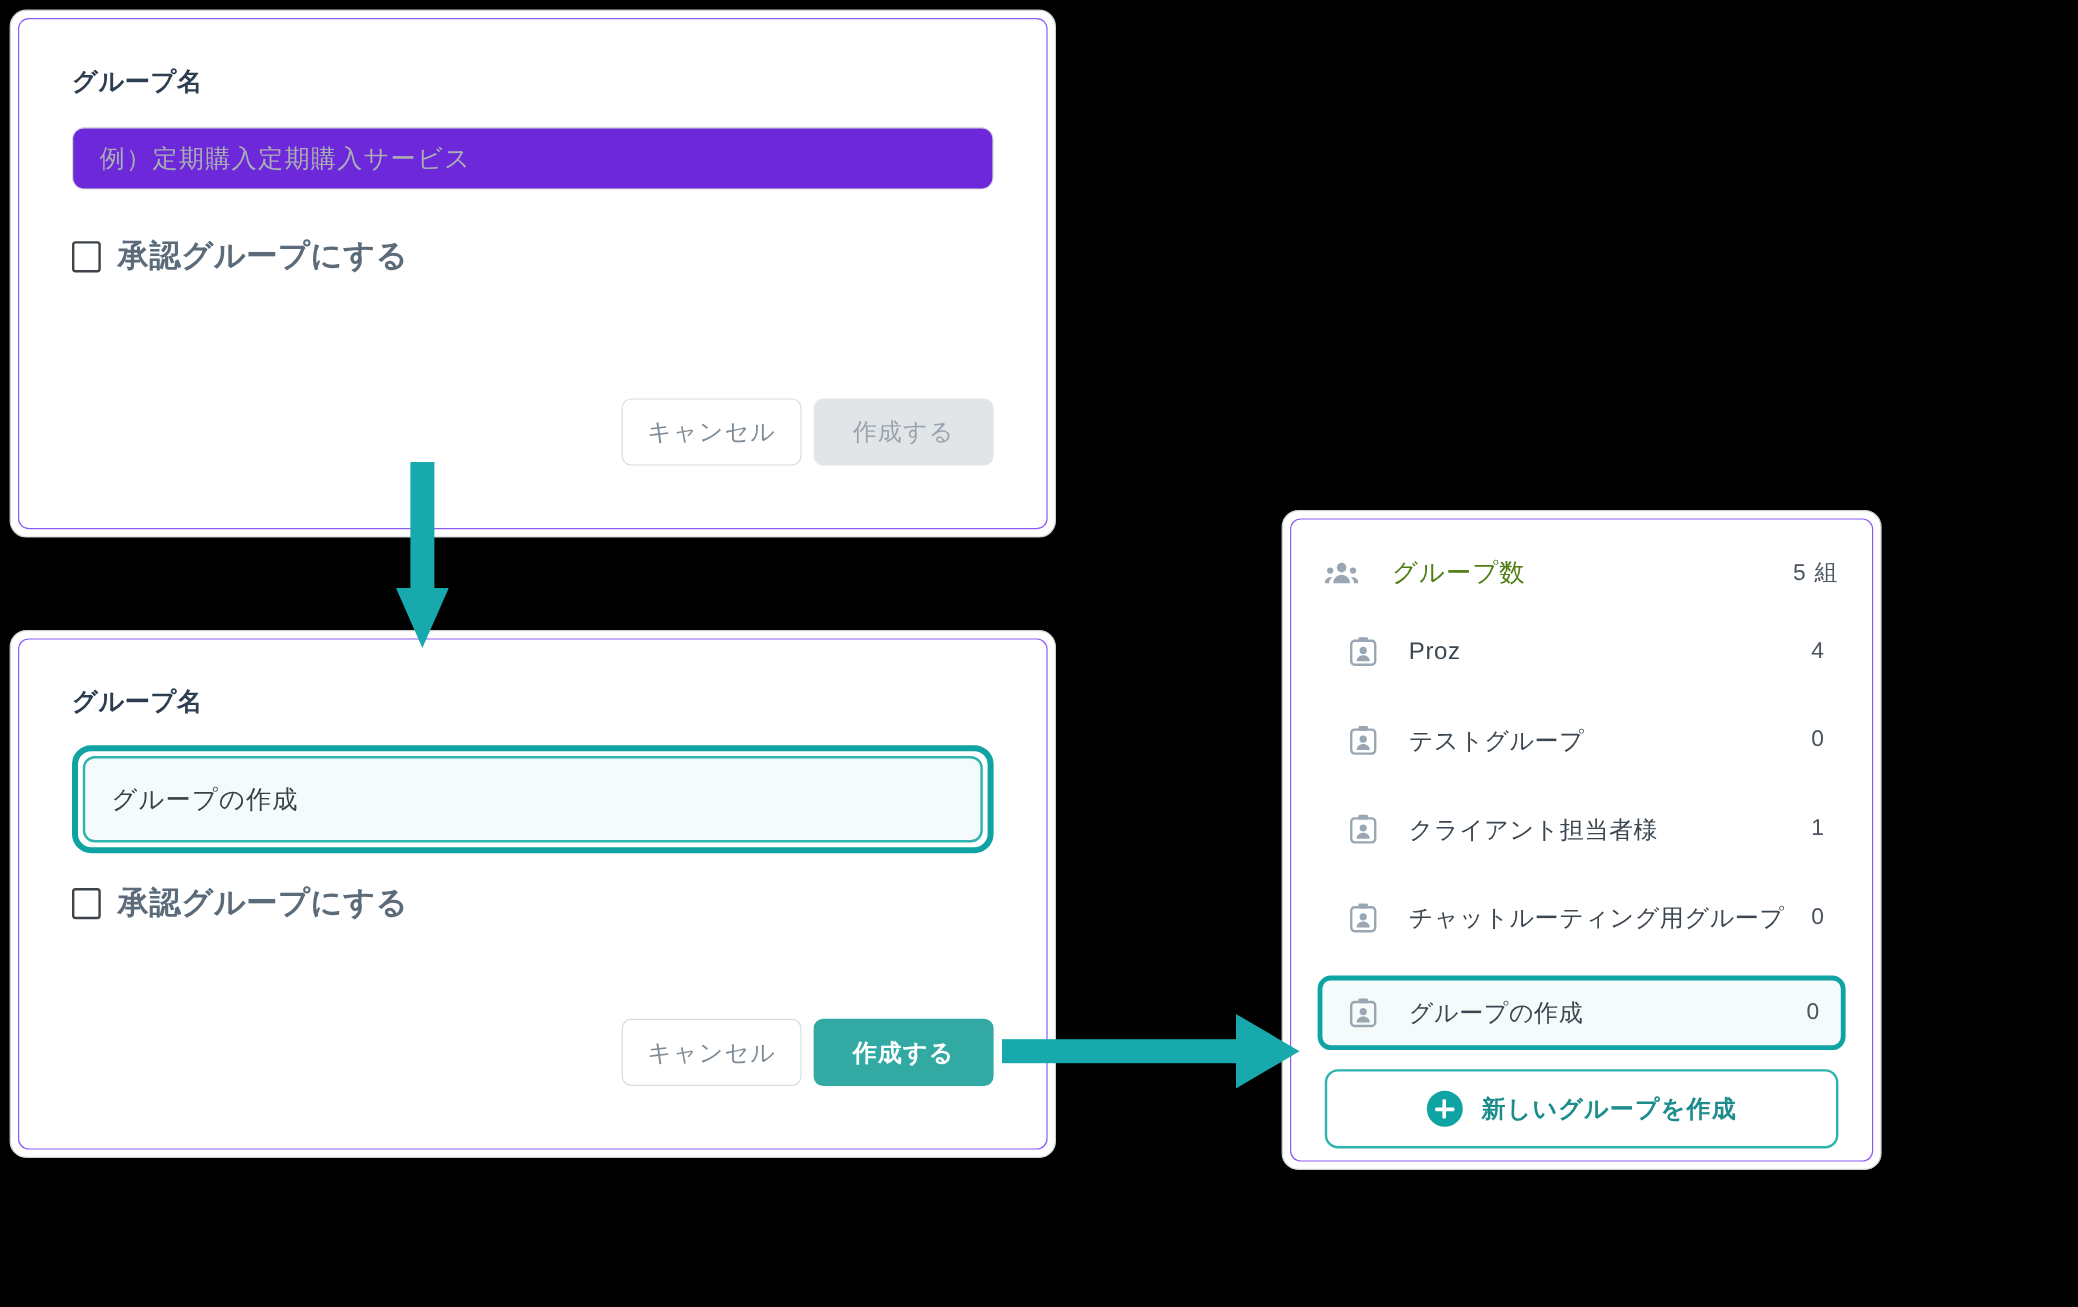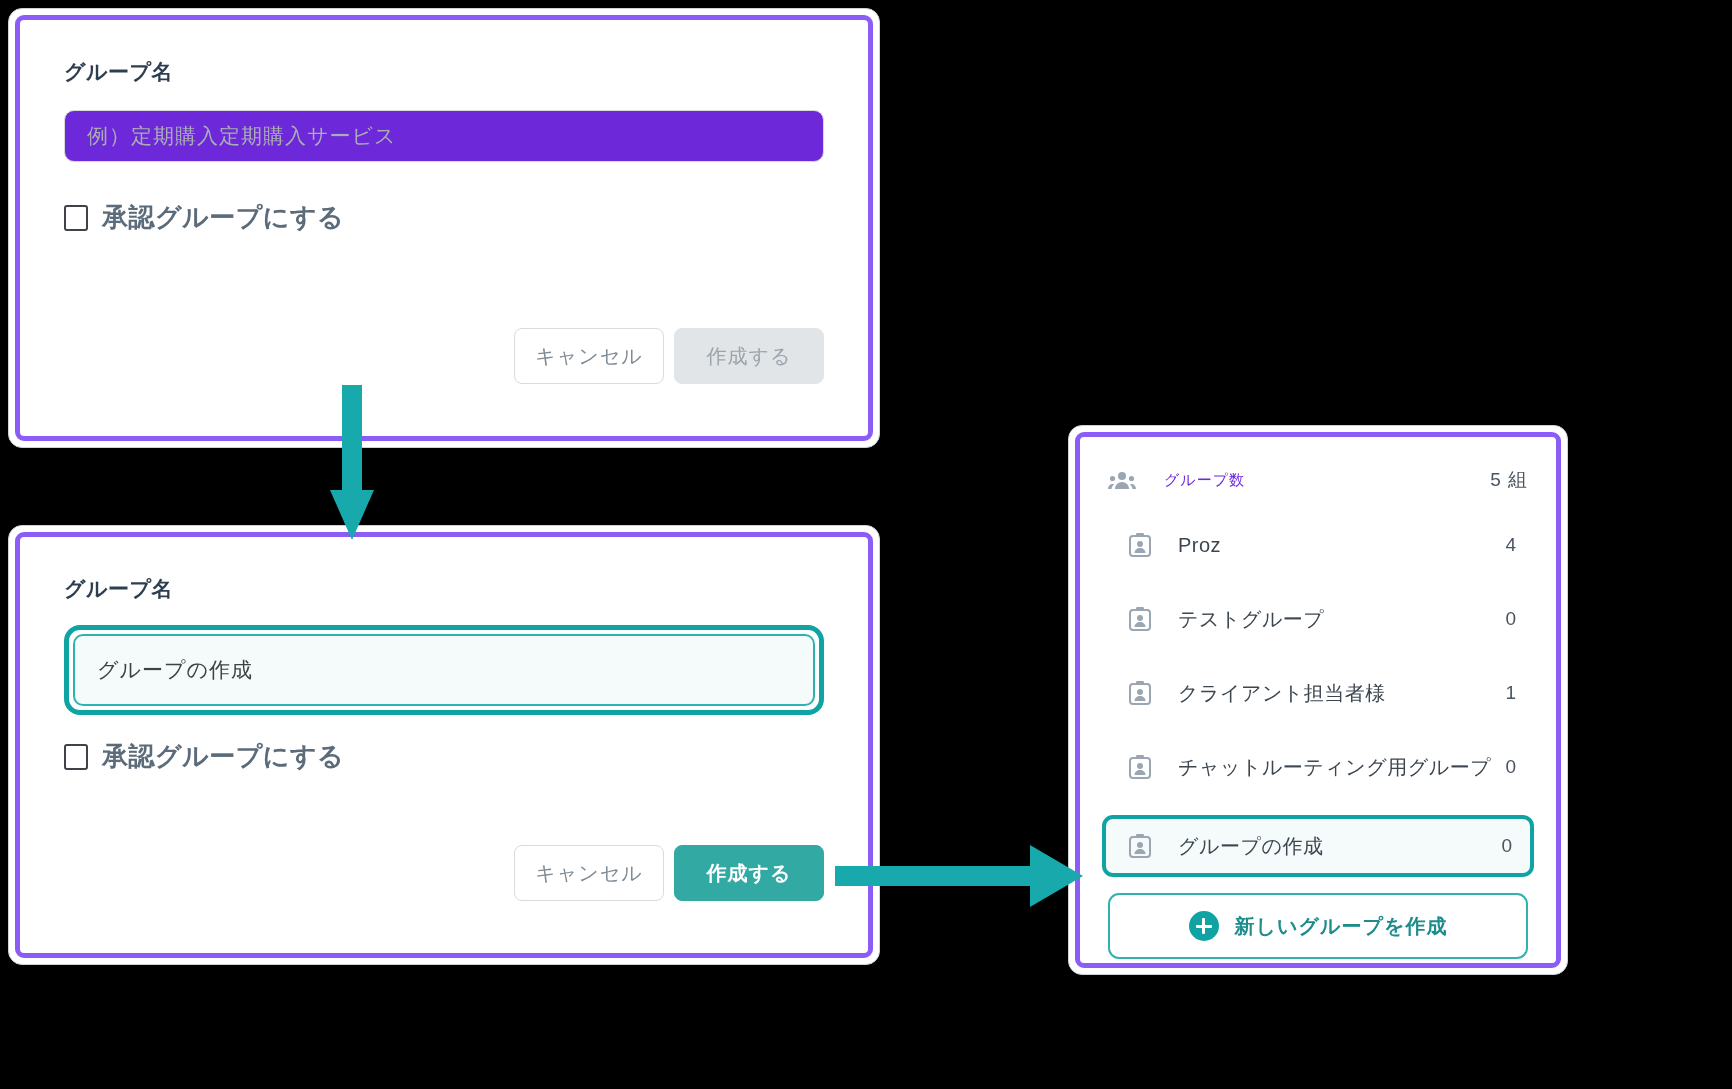--- a/index.html
+++ b/index.html
@@ -25,21 +25,21 @@
     background: #ffffff;
     border: 1px solid #cfd2d4;
     border-radius: 14px;
     box-shadow: 0 2px 5px rgba(0,0,0,0.18);
     padding: 6px;
   }
   .card-inner {
     width: 100%;
     height: 100%;
     background: #ffffff;
-    border: 5px solid #8b5cf6;
+    border: 1px solid #8b5cf6;
     border-radius: 9px;
     position: relative;
     overflow: hidden;
   }
 
   
   #dialog-empty { left: 8px; top: 8px; width: 872px; height: 440px; }
   #dialog-filled { left: 8px; top: 525px; width: 872px; height: 440px; }
 
   .dlg-body { padding: 38px 44px 0 44px; }
@@ -145,22 +145,22 @@
 
   .panel-header {
     display: flex;
     align-items: center;
     padding: 4px 6px 0 6px;
     margin-bottom: 26px;
   }
   .panel-header .hdr-icon { width: 34px; flex: none; display: flex; align-items: center; }
   .panel-header .hdr-title {
     flex: 1;
-    font-size: 15px;
-    color: #6d28d9;
+    font-size: 21px;
+    color: #4d7c0f;
     padding-left: 22px;
     letter-spacing: 1px;
   }
   .panel-header .hdr-count {
     font-size: 19px;
     color: #4b5560;
     letter-spacing: 1px;
   }
 
   .group-row {

